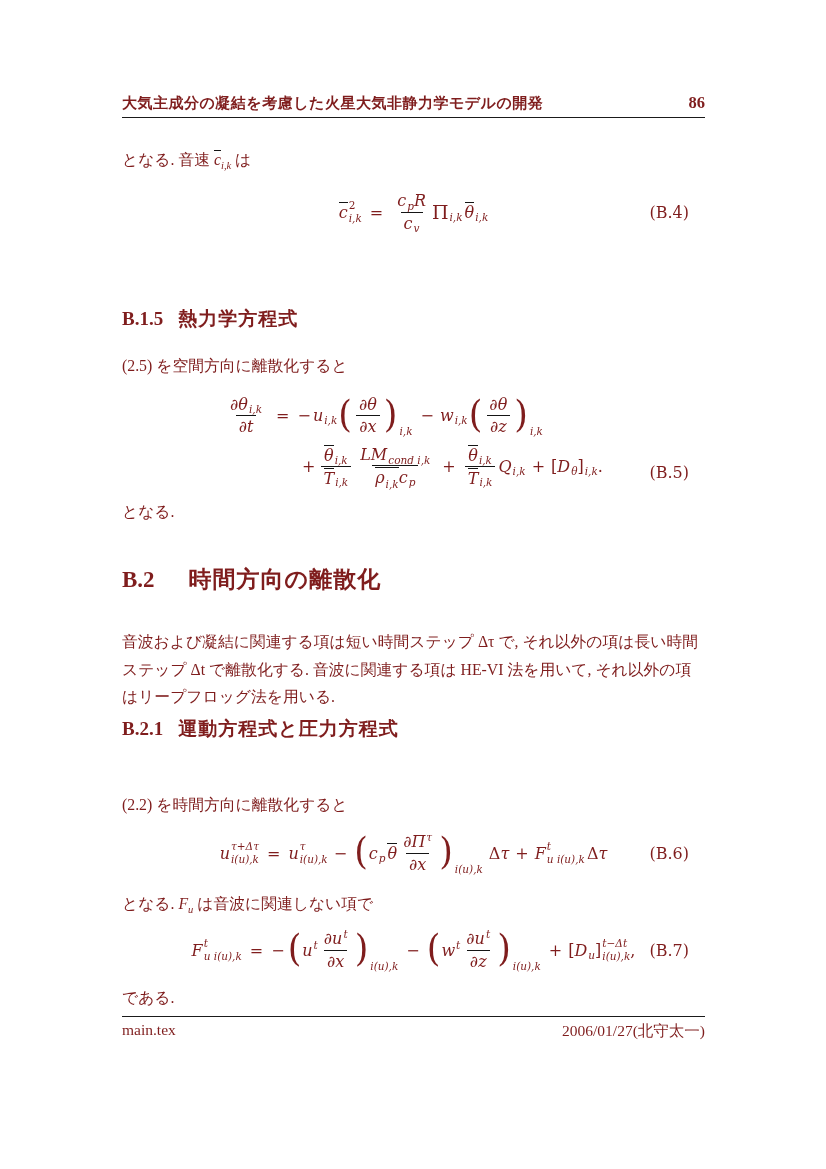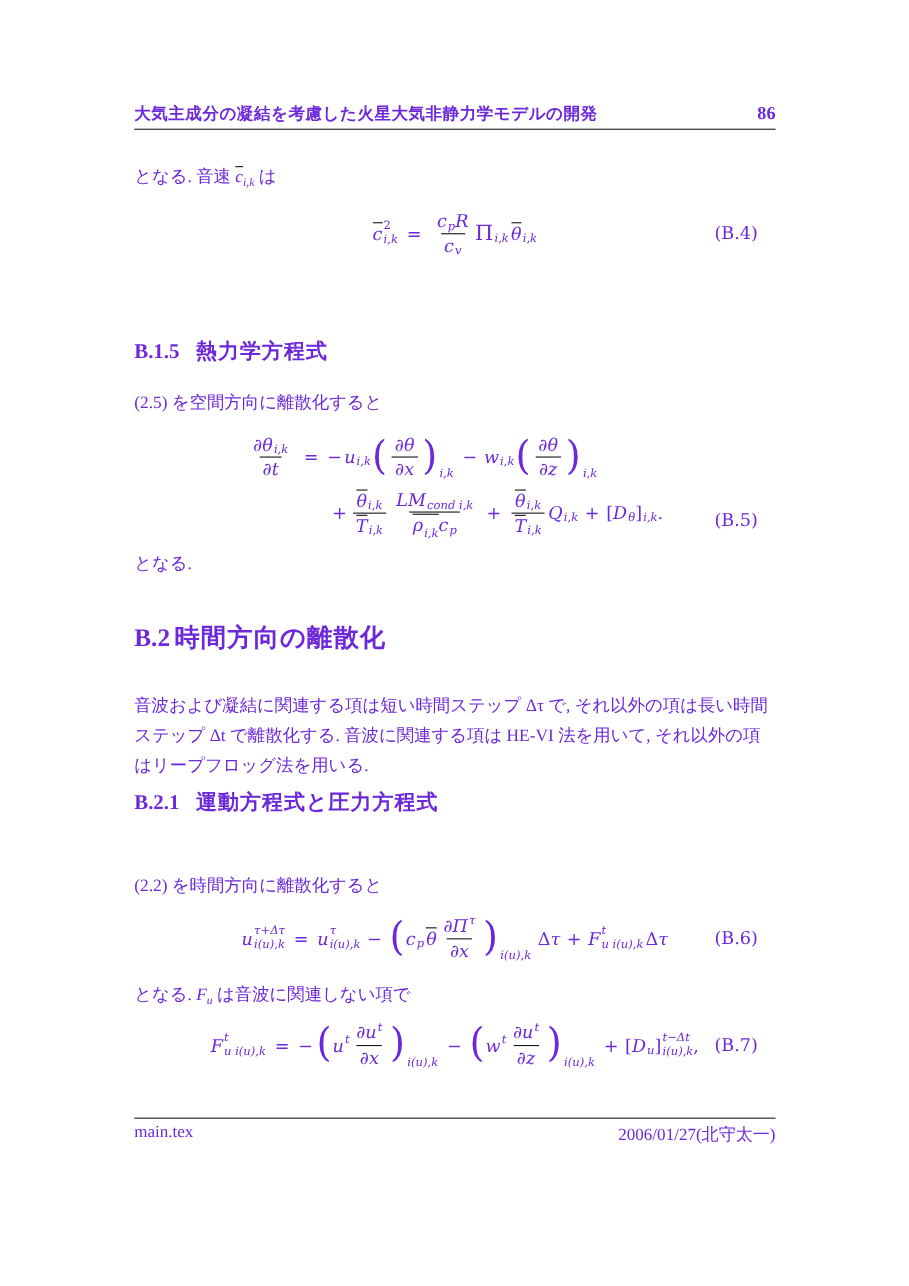--- a/index.html
+++ b/index.html
@@ -1,19 +1,19 @@
 <!DOCTYPE html>
 <html><head>
 <meta charset="utf-8">
 <style>
   * { box-sizing: border-box; }
   html, body { margin:0; padding:0; background:#ffffff; }
   .page {
     position:relative; width:826px; height:1169px; background:#ffffff;
-    color:#6d28d9; font-family:"Liberation Serif","DejaVu Serif",serif;
+    color:#7f1d1d; font-family:"Liberation Serif","DejaVu Serif",serif;
     overflow:hidden;
   }
   .abs { position:absolute; left:122px; width:583px; }
 
   
   .header { top:93px; display:flex; justify-content:space-between; align-items:flex-end;
             border-bottom:1.4px solid #1a1a1a; padding-bottom:4px; }
   .header-title { font-family:"Liberation Sans","DejaVu Sans",sans-serif; font-weight:600;
                   font-size:15px; letter-spacing:0.5px; white-space:nowrap; }
   .header-page { font-weight:700; font-size:16.5px; }
@@ -21,21 +21,21 @@
             display:flex; justify-content:space-between; font-size:15.5px; }
 
   
   .jtext { font-size:15.8px; white-space:nowrap; }
 
   
   .h3 { font-size:19px; font-weight:700; white-space:nowrap; }
   .h3 .sec-label { margin-right:15px; }
   .h3 .sec-title { font-family:"Liberation Sans","DejaVu Sans",sans-serif; letter-spacing:1px; }
   .h2 { font-size:23px; font-weight:700; white-space:nowrap; }
-  .h2 .sec-label { margin-right:4px; }
+  .h2 .sec-label { margin-right:34px; }
   .h2 .sec-title { font-family:"Liberation Sans","DejaVu Sans",sans-serif; letter-spacing:1px; }
 
   
   .eq { display:flex; align-items:center; justify-content:center;
         font-size:16px; font-family:"DejaVu Serif","Liberation Serif",serif; }
   .eqnum { position:absolute; right:16px; top:50%; transform:translateY(-50%);
            font-style:normal; font-size:16px; }
   .eqnum-low { top:auto; bottom:12px; transform:none; }
   .mrow { display:inline-flex; align-items:center; white-space:nowrap; }
   .eq5stack { display:flex; flex-direction:column; align-items:flex-start; gap:7px; }
@@ -297,19 +297,20 @@
         <span class="up">]</span>
         <span class="ssk">
           <span>t−Δt</span>
           <span>i(u),k</span>
         </span>
         <span class="up">,</span>
     </span>
     <span class="eqnum">(B.7)</span>
   </div>
 
+  <div class="abs jtext" style="top:988px">である.</div>
 
   <div class="abs footer">
     <span>main.tex</span>
     <span>2006/01/27(北守太一)</span>
   </div>
 
 </div>
 
 </body></html>

